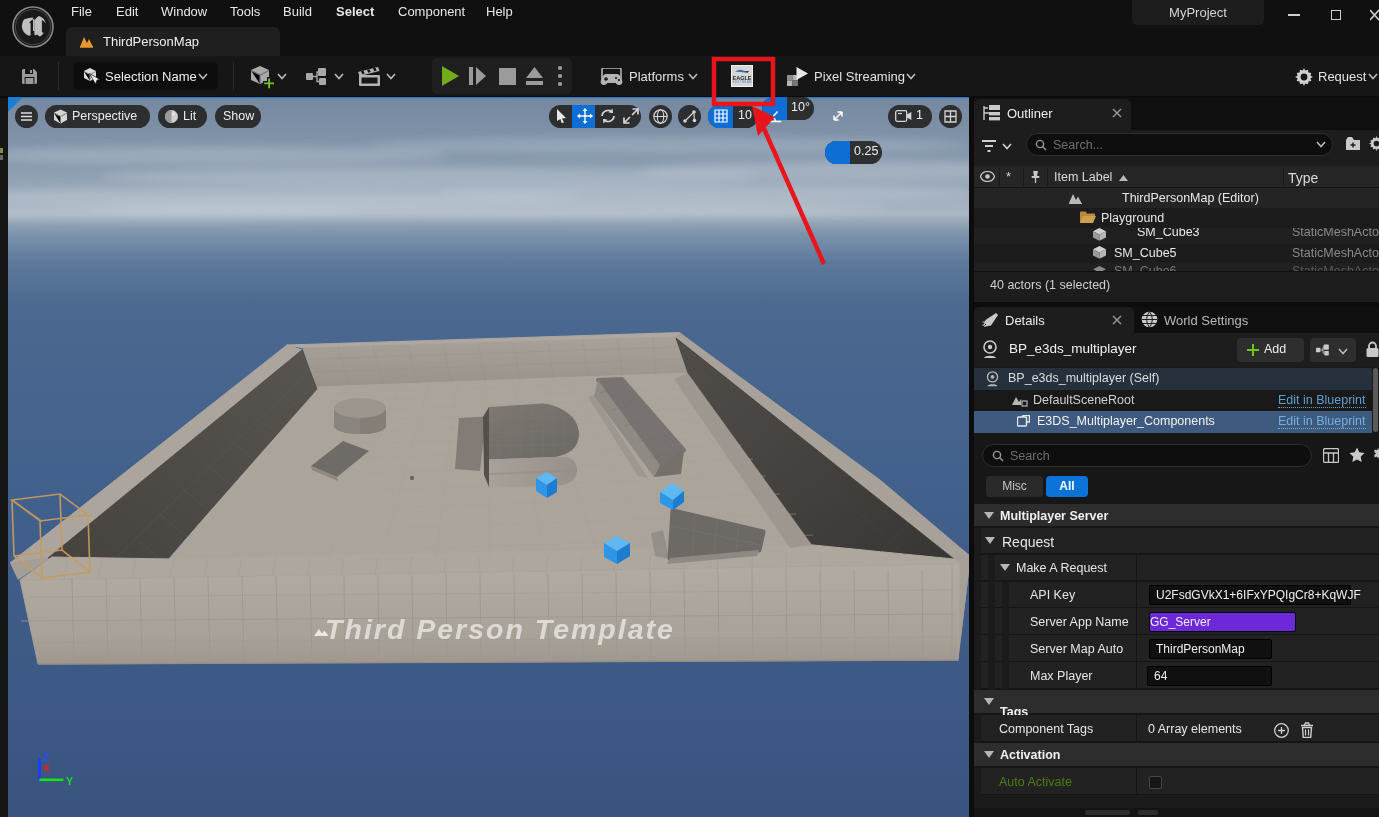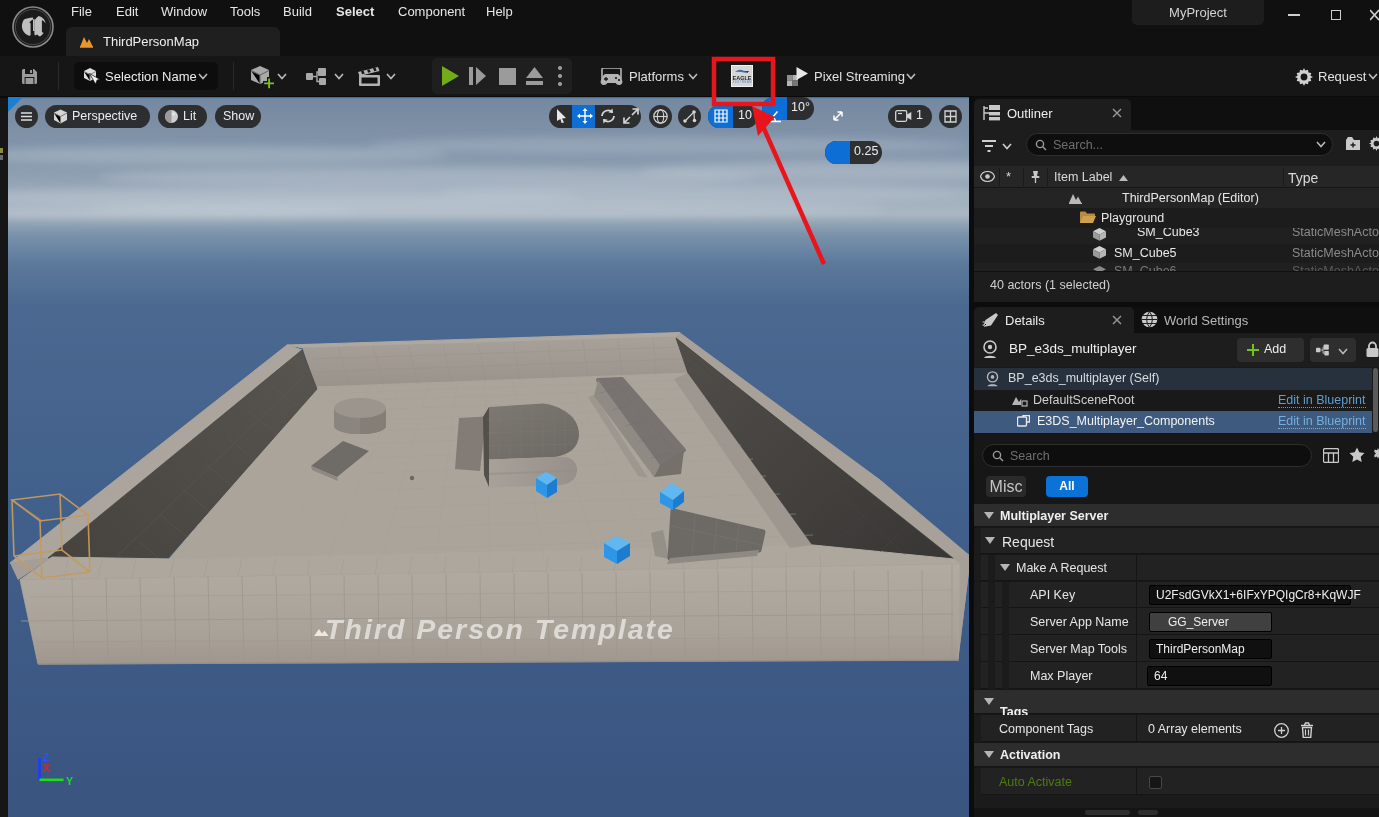--- a/index.html
+++ b/index.html
@@ -726,21 +726,21 @@
       <rect x="0.5" y="0.5" width="15" height="14" rx="1.5" fill="none" stroke="#c9c9c9" stroke-width="1.3"></rect>
       <path d="M0.5 5 h15 M5.5 5 v9.5 M10.5 5 v9.5" stroke="#c9c9c9" stroke-width="1.3"></path>
     </svg>
   <svg class="abs" style="left:1349px;top:447px;" width="16" height="16" viewBox="0 0 16 16">
       <path d="M8 0.5 L10.3 5.3 L15.5 6 L11.7 9.7 L12.7 15 L8 12.4 L3.3 15 L4.3 9.7 L0.5 6 L5.7 5.3 Z" fill="#c9c9c9"></path>
     </svg>
   <svg class="abs" style="left:1374px;top:448px;" width="8" height="15" viewBox="0 0 8 15">
       <path d="M4 0 l1 2.2 2.4 -0.8 0.3 2.5 -1.7 1.5 1.7 1.5 -0.3 2.5 -2.4 -0.8 -1 2.2 -1 -2.2 -2.4 0.8 -0.3 -2.5 1.7 -1.5 -1.7 -1.5 0.3 -2.5 2.4 0.8 Z" fill="#c9c9c9"></path>
     </svg>
 
-  <div class="abs" style="left:986px;top:476px;width:40px;height:21px;background:#2a2a2a;border-radius:4px;text-align:center;line-height:21px;color:#c5c5c5;font-size:16px;">Misc</div>
+  <div class="abs" style="left:986px;top:476px;width:57px;height:21px;background:#2a2a2a;border-radius:4px;text-align:center;line-height:21px;color:#c5c5c5;font-size:12px;">Misc</div>
   <div class="abs" style="left:1046px;top:476px;width:42px;height:21px;background:#0b72d8;border-radius:4px;text-align:center;line-height:21px;color:#fff;font-size:12px;font-weight:bold;">All</div>
 
   <div id="props" class="abs" style="left:974px;top:504px;width:405px;"></div>
 
   <div class="abs" style="left:974px;top:504px;width:405px;height:23px;background:#2d2d2d;border-bottom:1px solid #151515;"></div>
   <svg class="abs" style="left:984px;top:512px;" width="10" height="7" viewBox="0 0 10 7">
       <path d="M0 0 h10 L5 7 Z" fill="#b5b5b5"></path>
     </svg>
   <div class="abs" style="left:1000px;top:509px;color:#f0f0f0;font-size:12.5px;font-weight:bold;">Multiplayer Server</div>
 
@@ -767,28 +767,28 @@
   <div class="abs" style="left:1136px;top:582px;width:1px;height:26px;background:#151515;"></div>
   <div class="abs" style="left:1030px;top:588px;color:#e5e5e5;font-size:12.5px;">API Key</div>
   <div class="abs" style="left:1149px;top:585px;width:202px;height:20px;background:#101010;border:1px solid #000;border-radius:2px;color:#efefef;font-size:12px;line-height:19px;padding-left:6px;">U2FsdGVkX1+6IFxYPQIgCr8+KqWJF</div>
 
   <div class="abs" style="left:974px;top:608px;width:405px;height:27px;background:#222222;border-bottom:1px solid #151515;"></div>
   <div class="abs" style="left:974px;top:608px;width:7px;height:27px;background:#1b1b1b;"></div>
   <div class="abs" style="left:988px;top:608px;width:7px;height:27px;background:#1b1b1b;"></div>
   <div class="abs" style="left:1002px;top:608px;width:7px;height:27px;background:#1b1b1b;"></div>
   <div class="abs" style="left:1136px;top:608px;width:1px;height:27px;background:#151515;"></div>
   <div class="abs" style="left:1030px;top:615px;color:#e5e5e5;font-size:12.5px;">Server App Name</div>
-  <div class="abs" style="left:1149px;top:612px;width:123px;height:20px;background:#404040;border:1px solid #000;border-radius:2px;color:#efefef;font-size:12px;line-height:19px;padding-left:18px;">GG_Server</div>
+  <div class="abs" style="left:1149px;top:612px;width:147px;height:20px;background:#6d28d9;border:1px solid #000;border-radius:2px;color:#efefef;font-size:12px;line-height:19px;padding-left:0;">GG_Server</div>
 
   <div class="abs" style="left:974px;top:635px;width:405px;height:27px;background:#222222;border-bottom:1px solid #151515;"></div>
   <div class="abs" style="left:974px;top:635px;width:7px;height:27px;background:#1b1b1b;"></div>
   <div class="abs" style="left:988px;top:635px;width:7px;height:27px;background:#1b1b1b;"></div>
   <div class="abs" style="left:1002px;top:635px;width:7px;height:27px;background:#1b1b1b;"></div>
   <div class="abs" style="left:1136px;top:635px;width:1px;height:27px;background:#151515;"></div>
-  <div class="abs" style="left:1030px;top:642px;color:#e5e5e5;font-size:12.5px;">Server Map Tools</div>
+  <div class="abs" style="left:1030px;top:642px;color:#e5e5e5;font-size:12.5px;">Server Map Auto</div>
   <div class="abs" style="left:1149px;top:639px;width:123px;height:20px;background:#101010;border:1px solid #000;border-radius:2px;color:#efefef;font-size:12px;line-height:19px;padding-left:6px;">ThirdPersonMap</div>
 
   <div class="abs" style="left:974px;top:662px;width:405px;height:27px;background:#222222;border-bottom:1px solid #151515;"></div>
   <div class="abs" style="left:974px;top:662px;width:7px;height:27px;background:#1b1b1b;"></div>
   <div class="abs" style="left:988px;top:662px;width:7px;height:27px;background:#1b1b1b;"></div>
   <div class="abs" style="left:1002px;top:662px;width:7px;height:27px;background:#1b1b1b;"></div>
   <div class="abs" style="left:1136px;top:662px;width:1px;height:27px;background:#151515;"></div>
   <div class="abs" style="left:1030px;top:669px;color:#e5e5e5;font-size:12.5px;">Max Player</div>
   <div class="abs" style="left:1147px;top:666px;width:125px;height:20px;background:#101010;border:1px solid #000;border-radius:2px;color:#efefef;font-size:12px;line-height:19px;padding-left:6px;">64</div>
 

